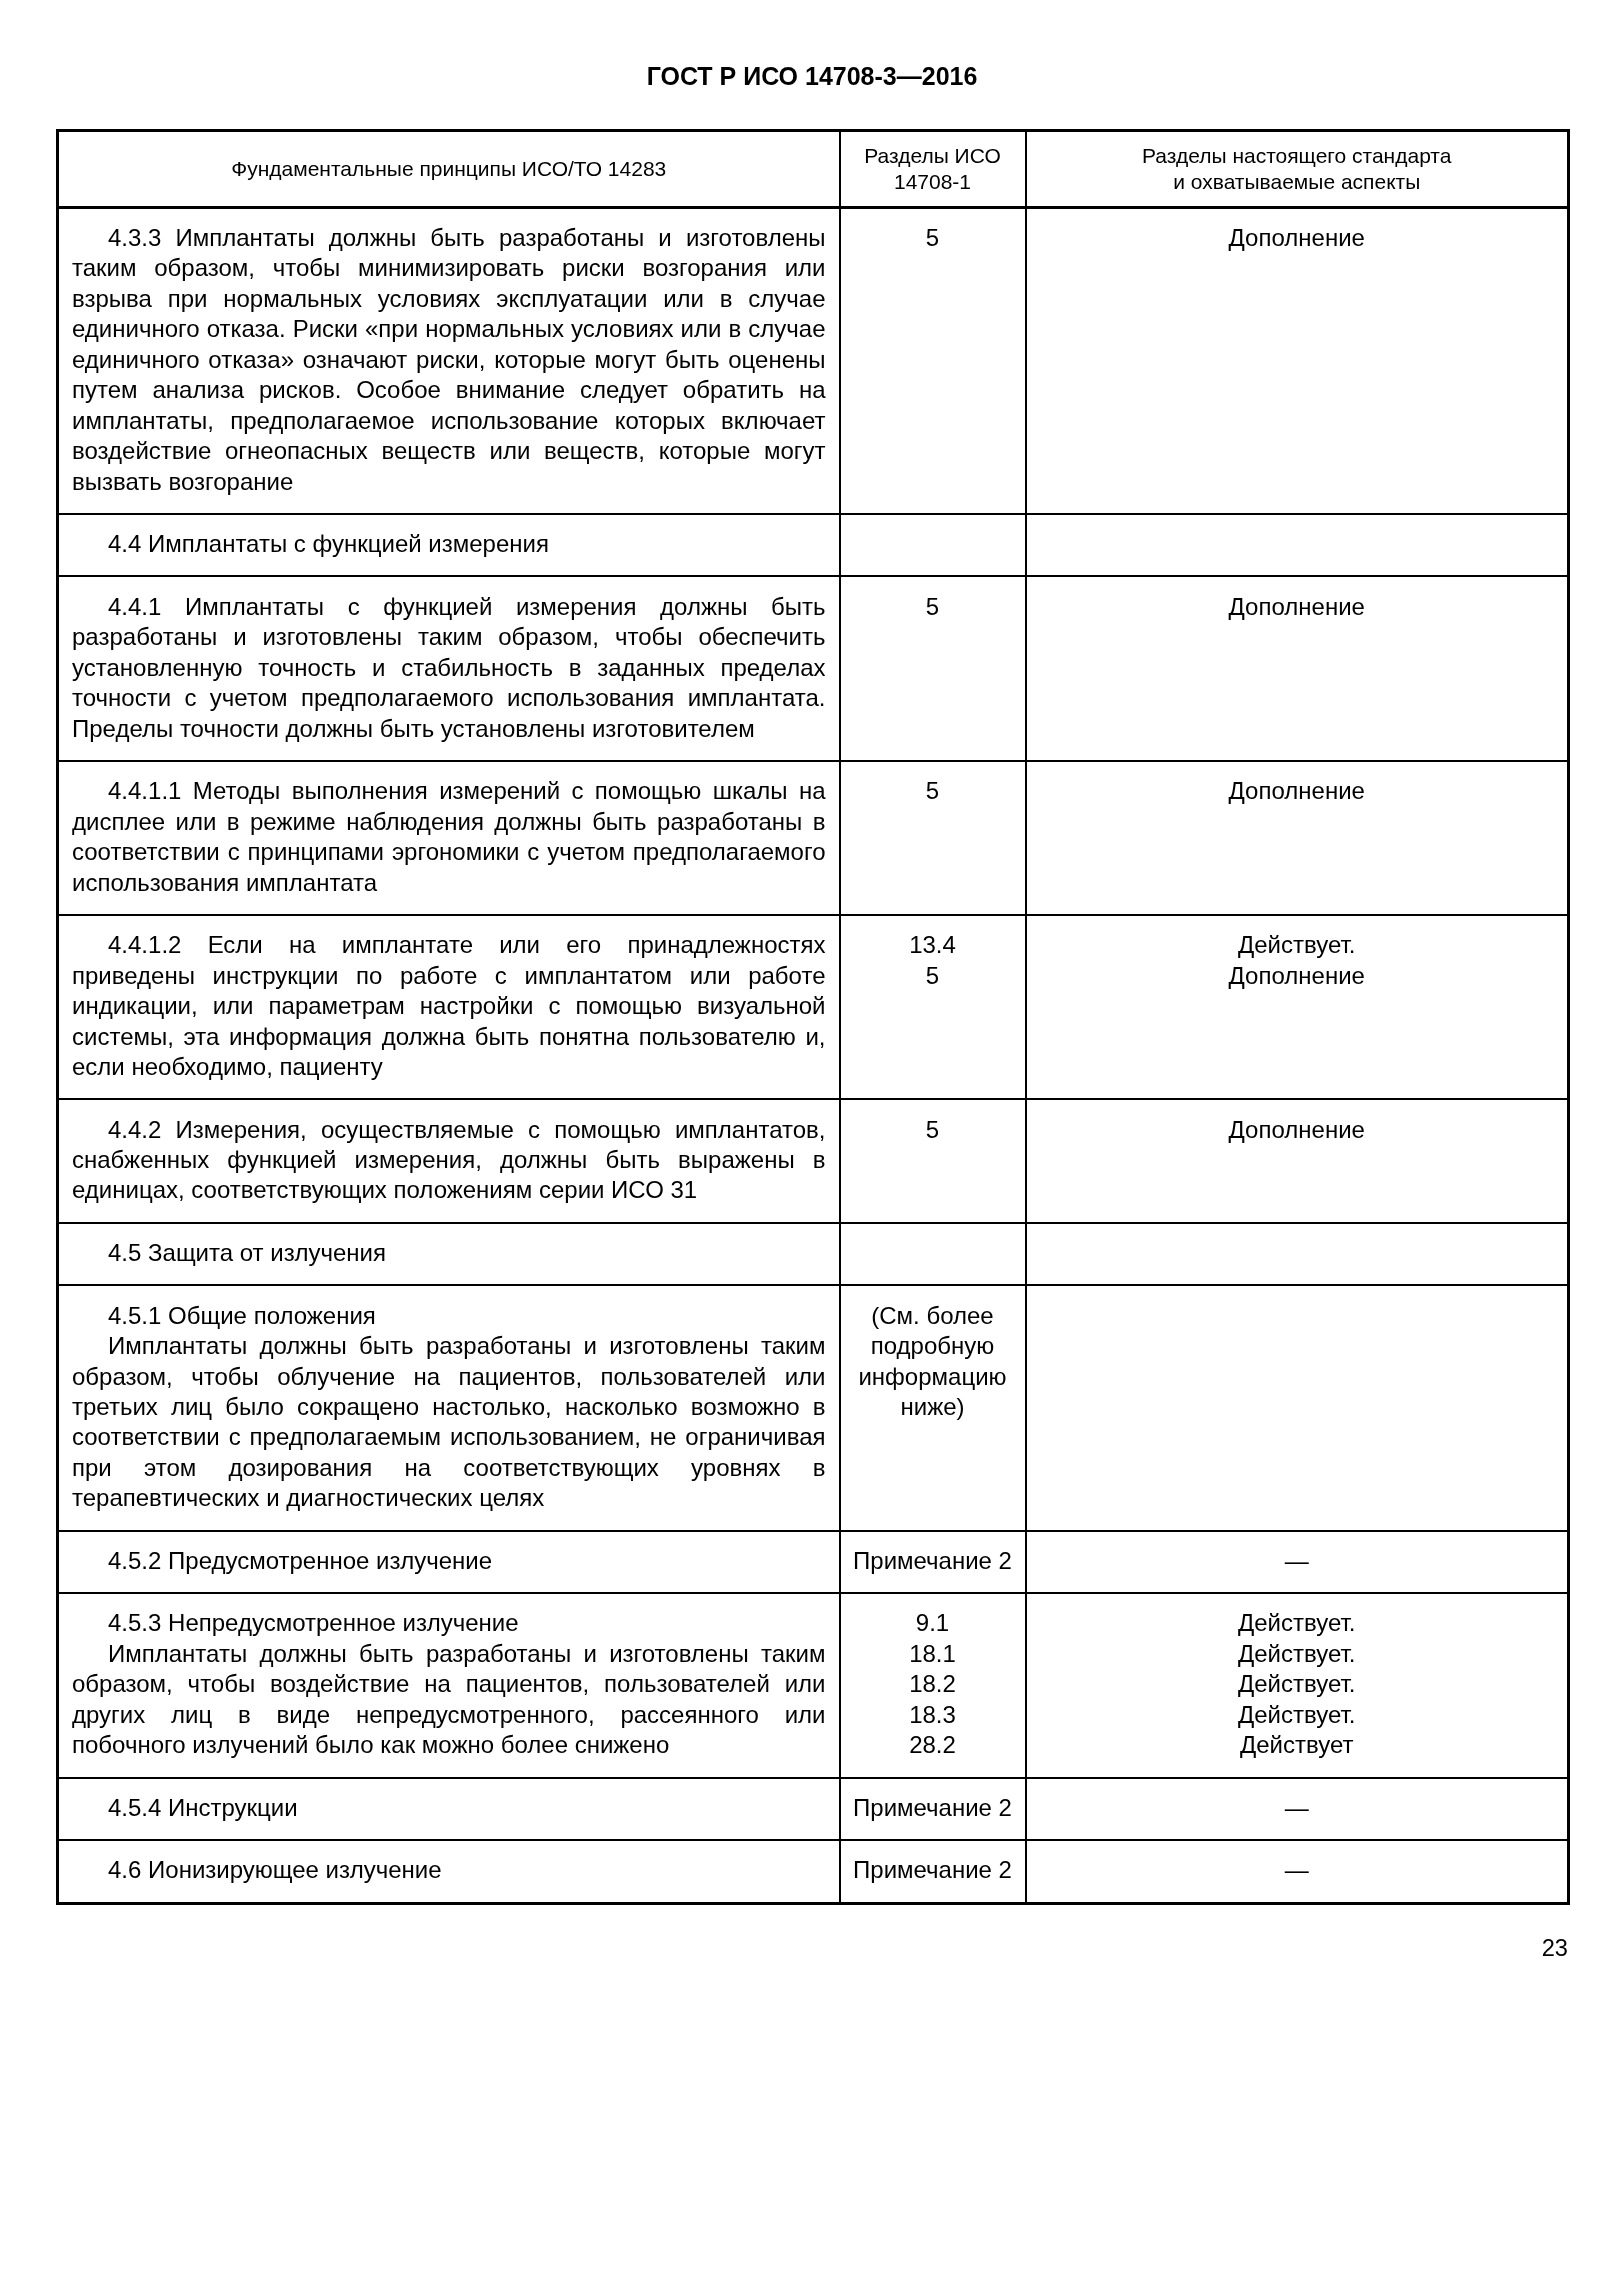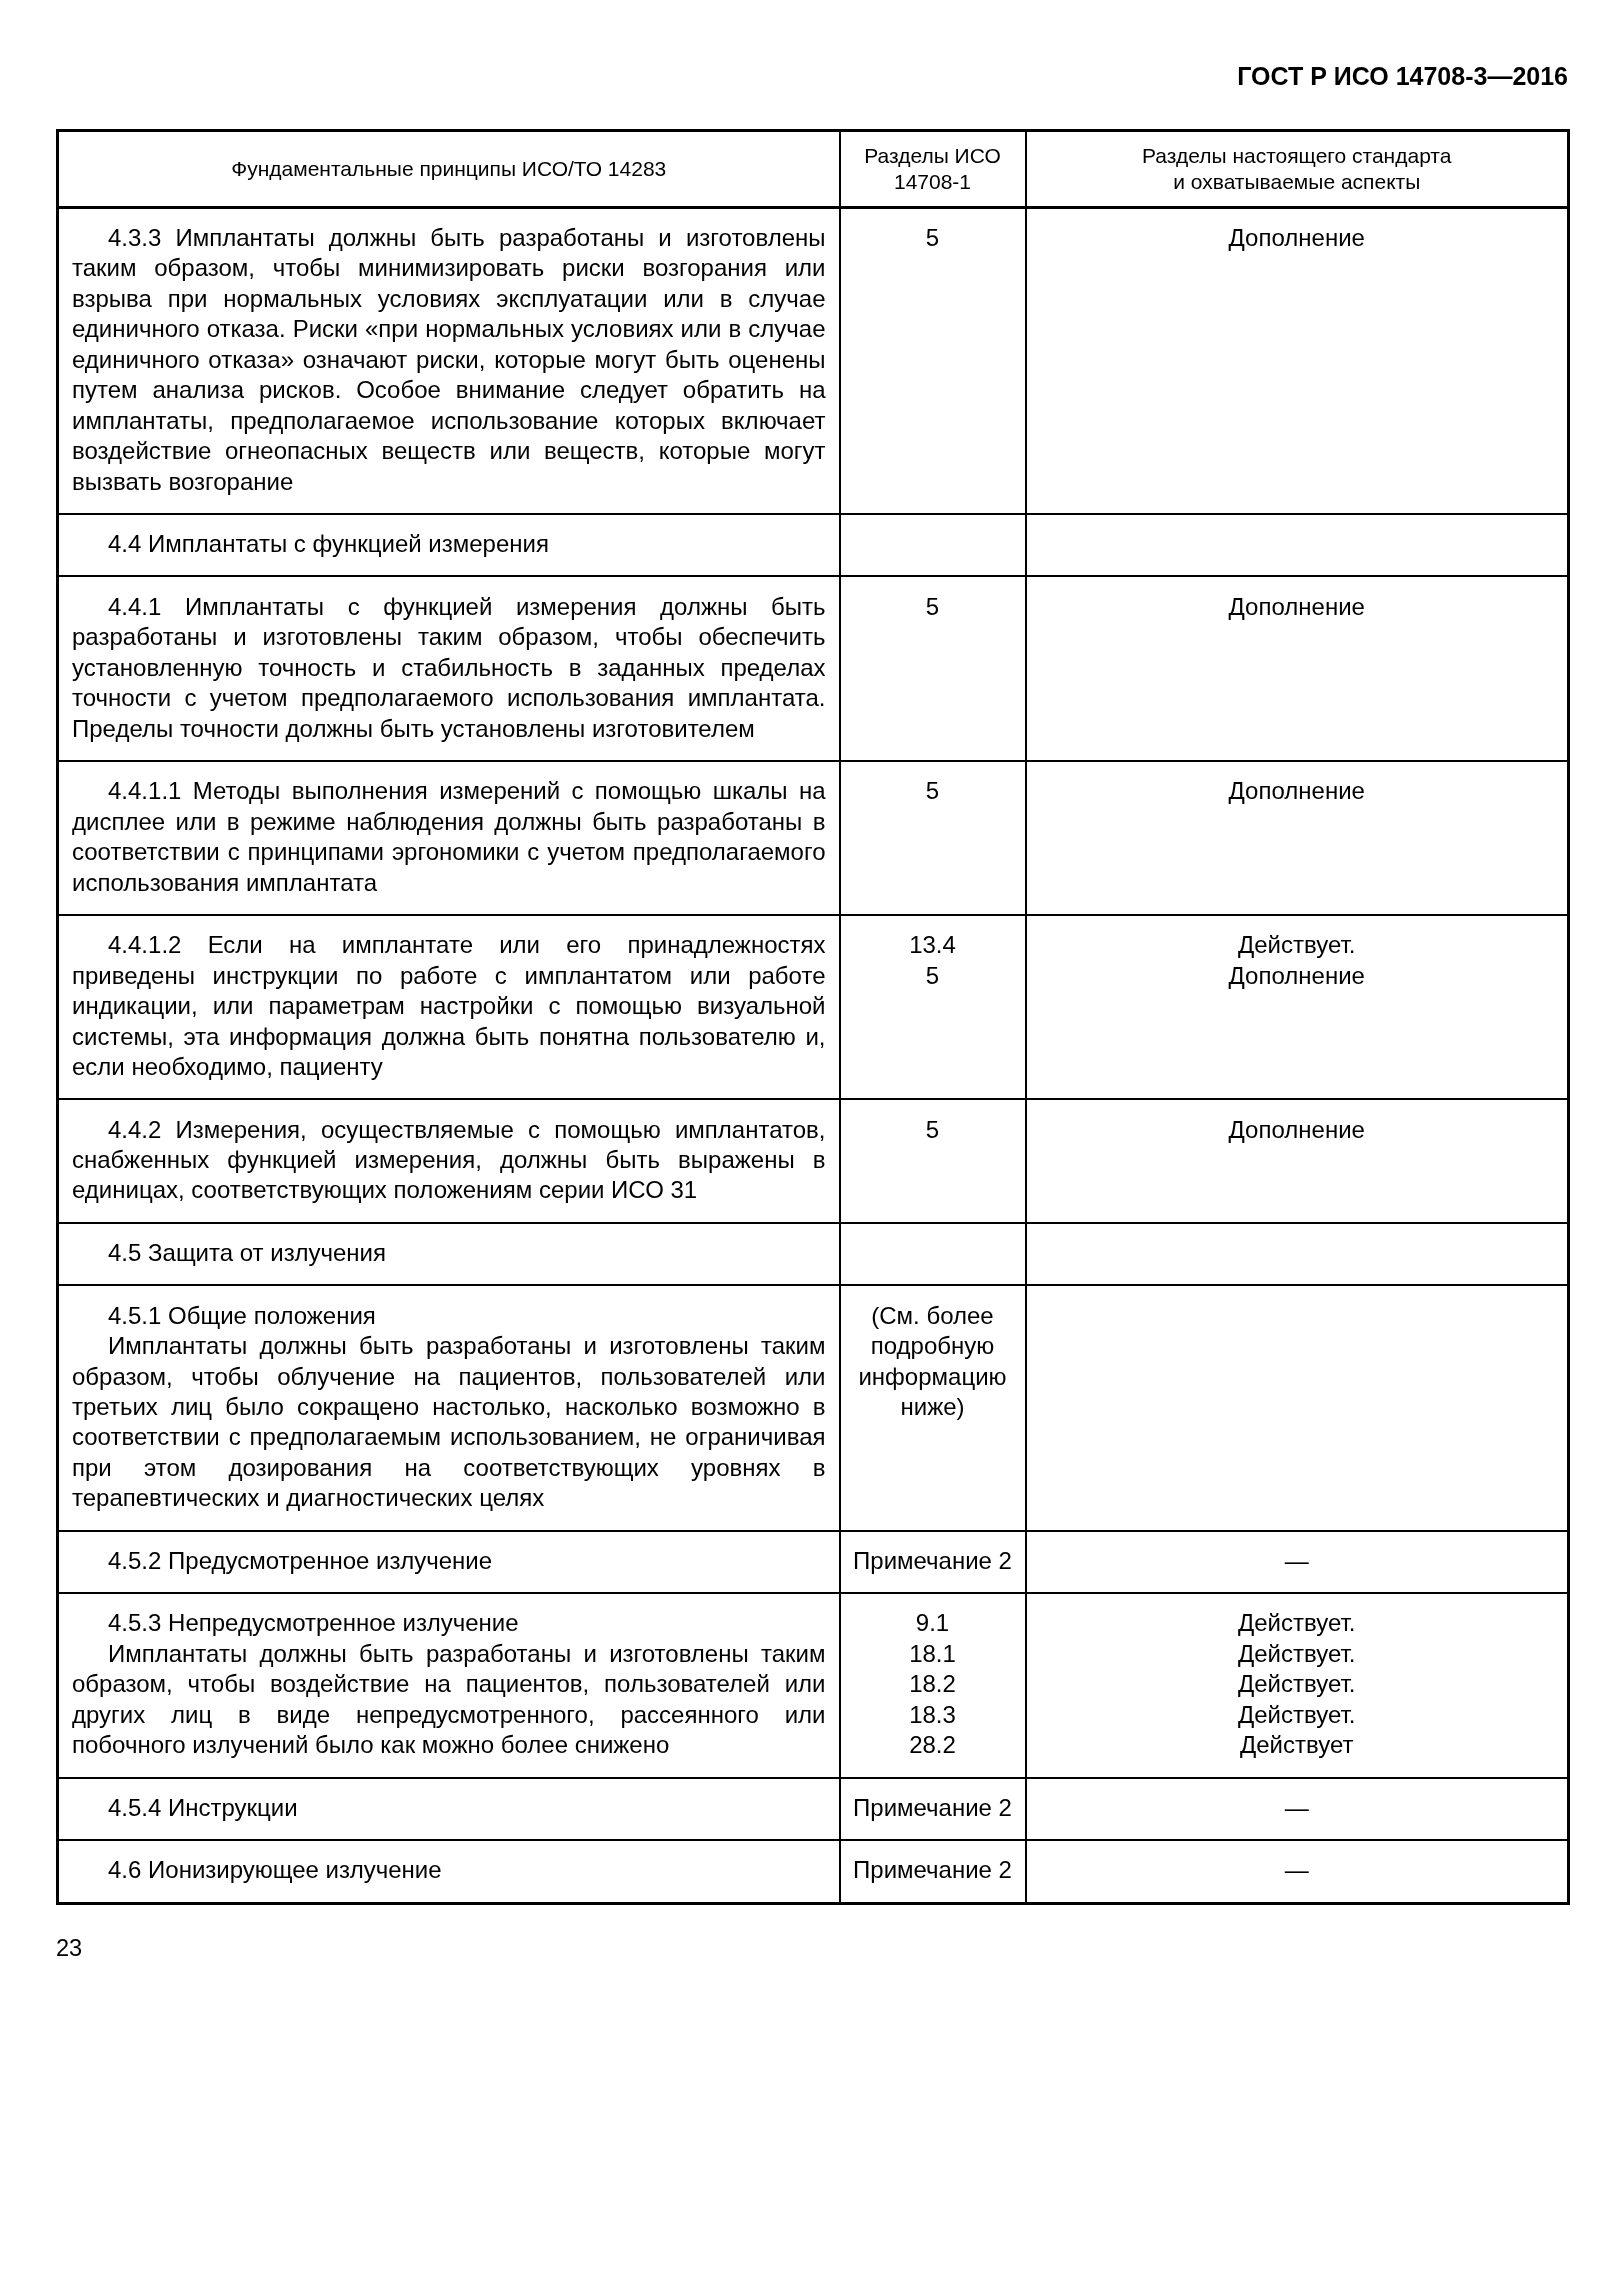--- a/index.html
+++ b/index.html
@@ -13,21 +13,21 @@
     width: 1623px;
     height: 2295px;
     overflow: hidden;
   }
   .page {
     box-sizing: border-box;
     padding: 62px 56px 0 56px;
   }
   .doc-header {
     width: 1512px;
-    text-align: right;
+    text-align: center;
     font-weight: bold;
     font-size: 25px;
     margin: 0 0 38px 0;
   }
   .table-caption {
     font-style: italic;
     font-size: 23.6px;
     margin: 0 0 11.8px 1.3px;
   }
   table.main-table {
@@ -74,20 +74,21 @@
   td.std {
     text-align: center;
     white-space: pre-line;
     padding: 14.4px 11.8px 15.7px 11.8px;
   }
   td.center {
     text-align: center;
   }
   .page-number {
     width: 1512px;
+    text-align: right;
     font-size: 23.6px;
     margin-top: 30px;
   }
 </style>
 </head>
 <body>
 
 <div class="page">
 
   <div class="doc-header">ГОСТ Р ИСО 14708-3—2016</div>

